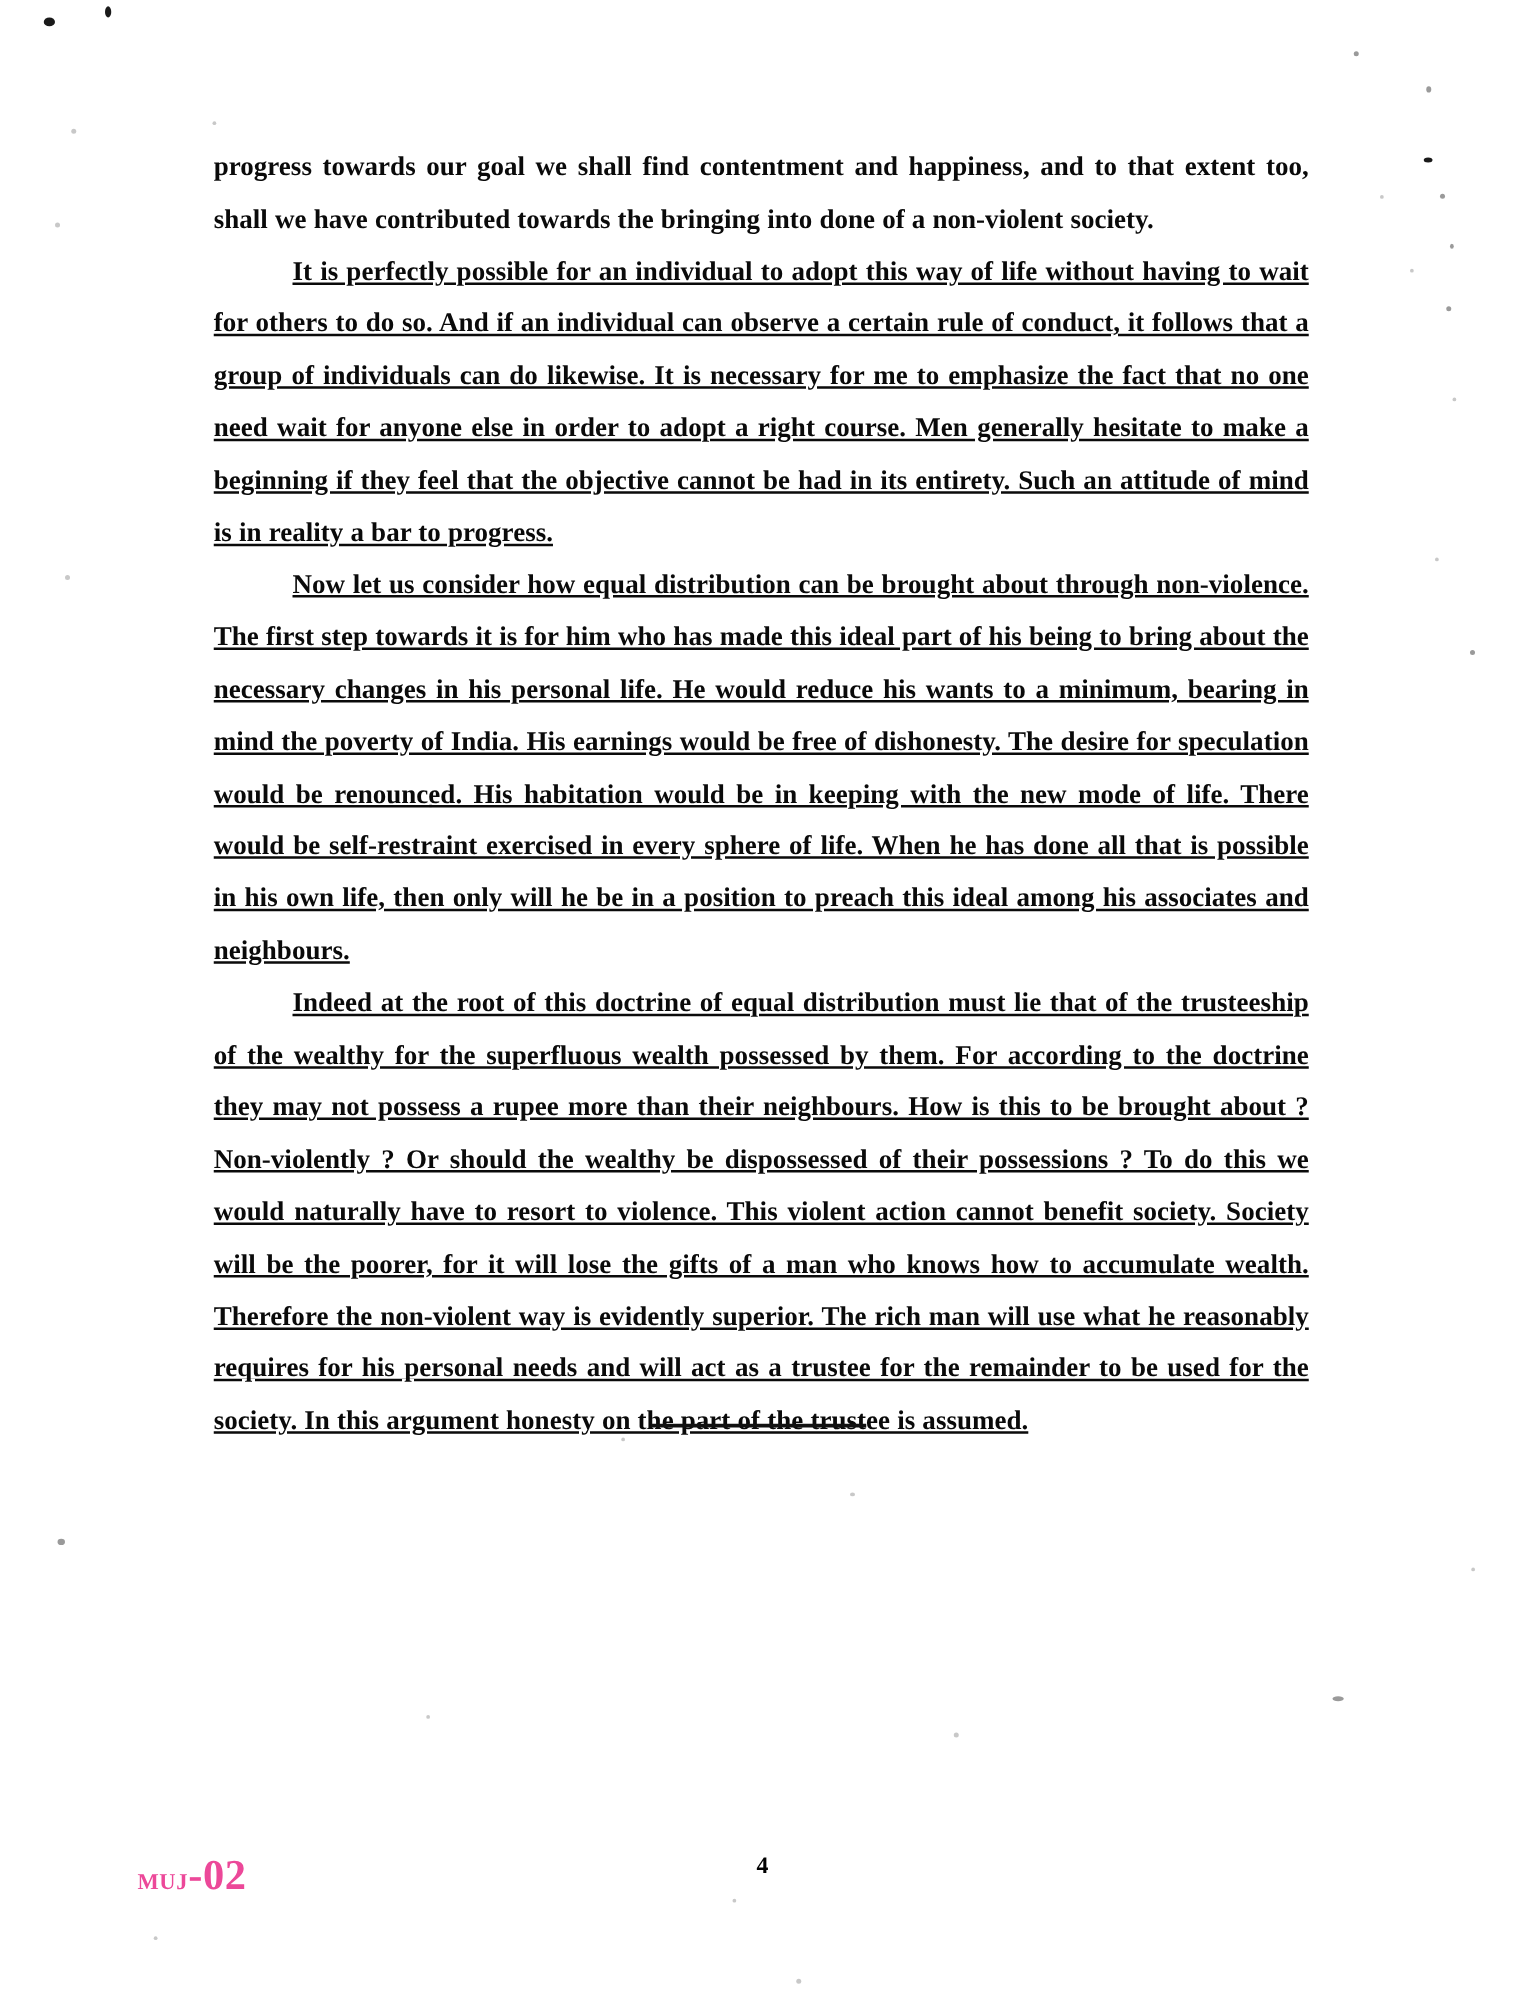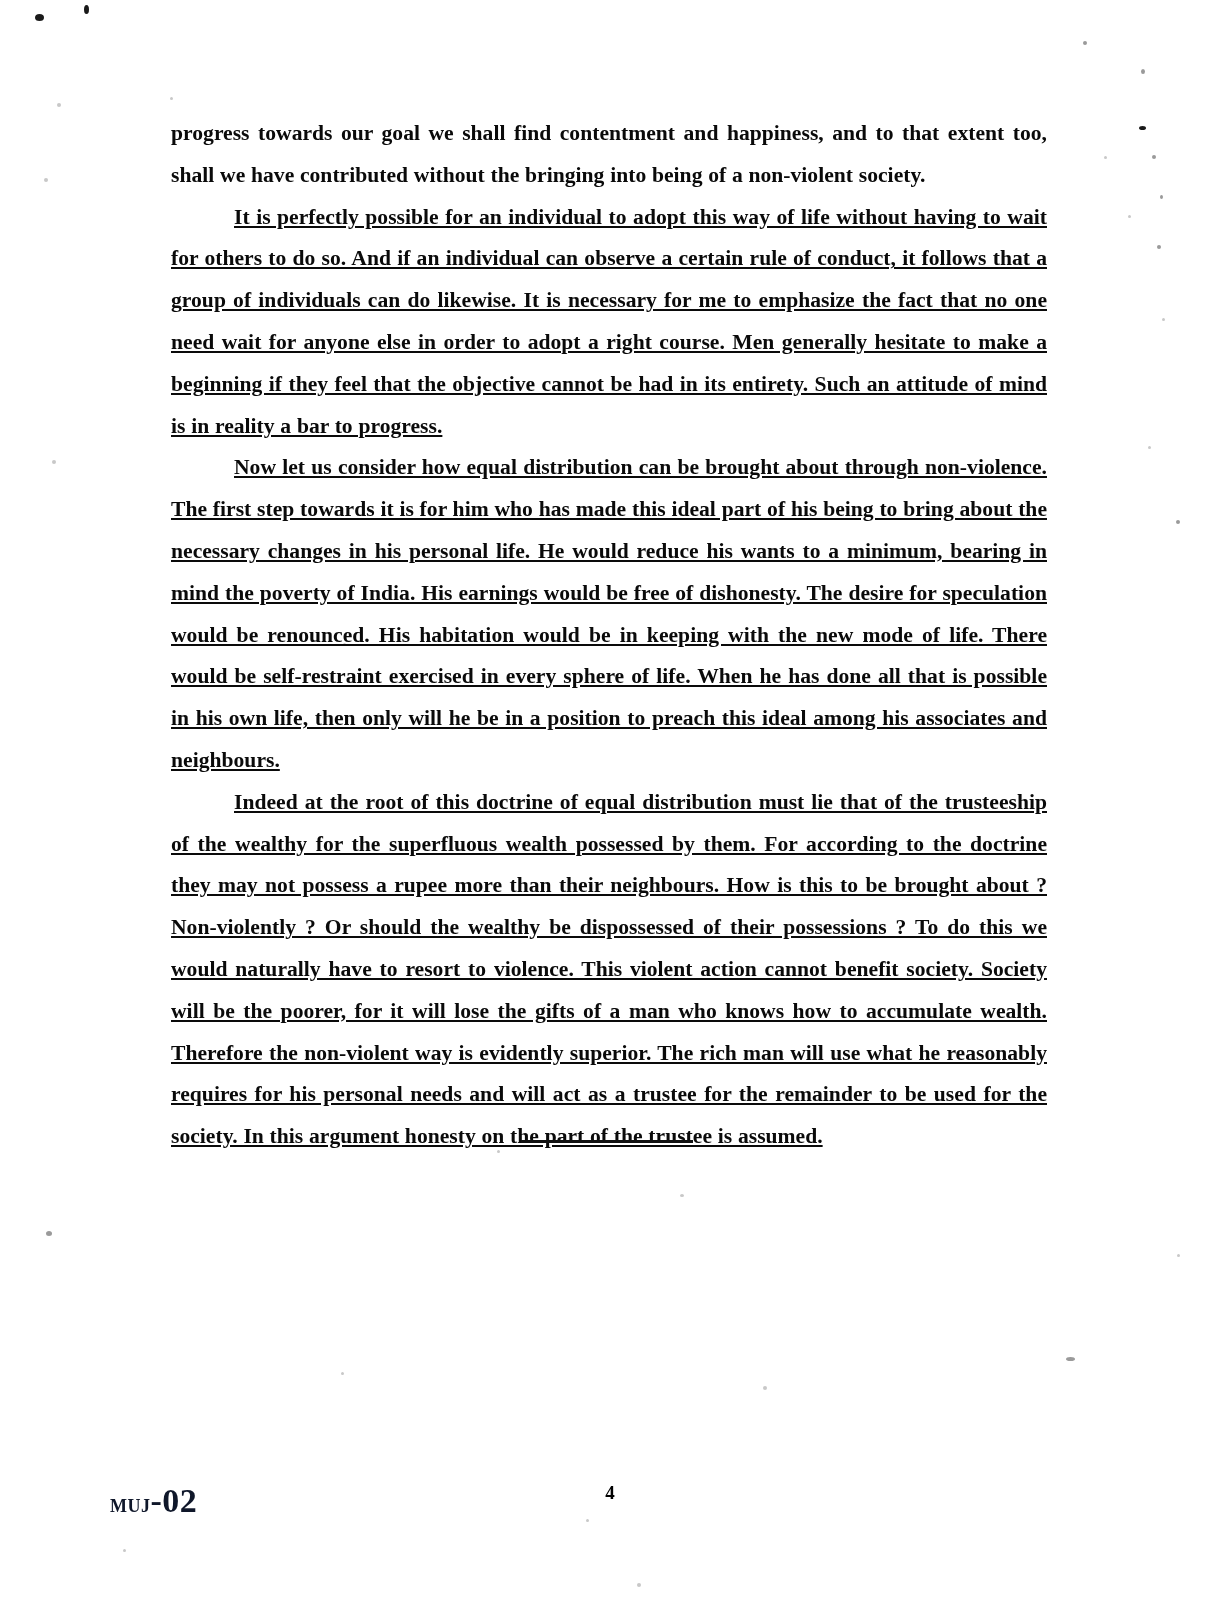--- a/index.html
+++ b/index.html
@@ -65,21 +65,21 @@
     border-top: 3px solid #111;
     vertical-align: middle;
   }
 
   
   .footer-code {
     position: absolute;
     left: 110px;
     top: 1482px;
     font-weight: 700;
-    color: #0f172a;
+    color: #ec4899;
     letter-spacing: 0.5px;
   }
   .footer-code .code-alpha {
     font-size: 25px;
     font-variant: small-caps;
     text-transform: lowercase;
   }
   .footer-code .code-num {
     font-size: 34px;
   }
@@ -124,21 +124,21 @@
   <div class="speck faint" style="left:341px; top:1372px; width:3px; height:3px;"></div>
   <div class="speck faint" style="left:637px; top:1583px; width:4px; height:4px;"></div>
   <div class="speck faint" style="left:123px; top:1549px; width:3px; height:3px;"></div>
   <div class="speck faint" style="left:586px; top:1519px; width:3px; height:3px;"></div>
   <div class="speck faint" style="left:1177px; top:1254px; width:3px; height:3px;"></div>
   <div class="speck faint" style="left:497px; top:1150px; width:3px; height:3px;"></div>
   <div class="speck faint" style="left:343px; top:643px; width:3px; height:3px;"></div>
   <div class="speck faint" style="left:680px; top:1194px; width:4px; height:3px;"></div>
 
   <div class="body-text">
-    <p class="para">progress towards our goal we shall find contentment and happiness, and to that extent too, shall we have contributed without the bringing into being of a non-violent society.</p>
+    <p class="para">progress towards our goal we shall find contentment and happiness, and to that extent too, shall we have contributed towards the bringing into done of a non-violent society.</p>
     <p class="para indent">It is perfectly possible for an individual to adopt this way of life without having to wait for others to do so. And if an individual can observe a certain rule of conduct, it follows that a group of individuals can do likewise. It is necessary for me to emphasize the fact that no one need wait for anyone else in order to adopt a right course. Men generally hesitate to make a beginning if they feel that the objective cannot be had in its entirety. Such an attitude of mind is in reality a bar to progress.</p>
     <p class="para indent">Now let us consider how equal distribution can be brought about through non-violence. The first step towards it is for him who has made this ideal part of his being to bring about the necessary changes in his personal life. He would reduce his wants to a minimum, bearing in mind the poverty of India. His earnings would be free of dishonesty. The desire for speculation would be renounced. His habitation would be in keeping with the new mode of life. There would be self-restraint exercised in every sphere of life. When he has done all that is possible in his own life, then only will he be in a position to preach this ideal among his associates and neighbours.</p>
     <p class="para indent">Indeed at the root of this doctrine of equal distribution must lie that of the trusteeship of the wealthy for the superfluous wealth possessed by them. For according to the doctrine they may not possess a rupee more than their neighbours. How is this to be brought about ? Non-violently ? Or should the wealthy be dispossessed of their possessions ? To do this we would naturally have to resort to violence. This violent action cannot benefit society. Society will be the poorer, for it will lose the gifts of a man who knows how to accumulate wealth. Therefore the non-violent way is evidently superior. The rich man will use what he reasonably requires for his personal needs and will act as a trustee for the remainder to be used for the society. In this argument honesty on the part of the trustee is assumed.</p>
   </div>
 
   <div class="divider-wrap">
     <span class="divider"></span>
   </div>
 
   <div class="footer-code">

